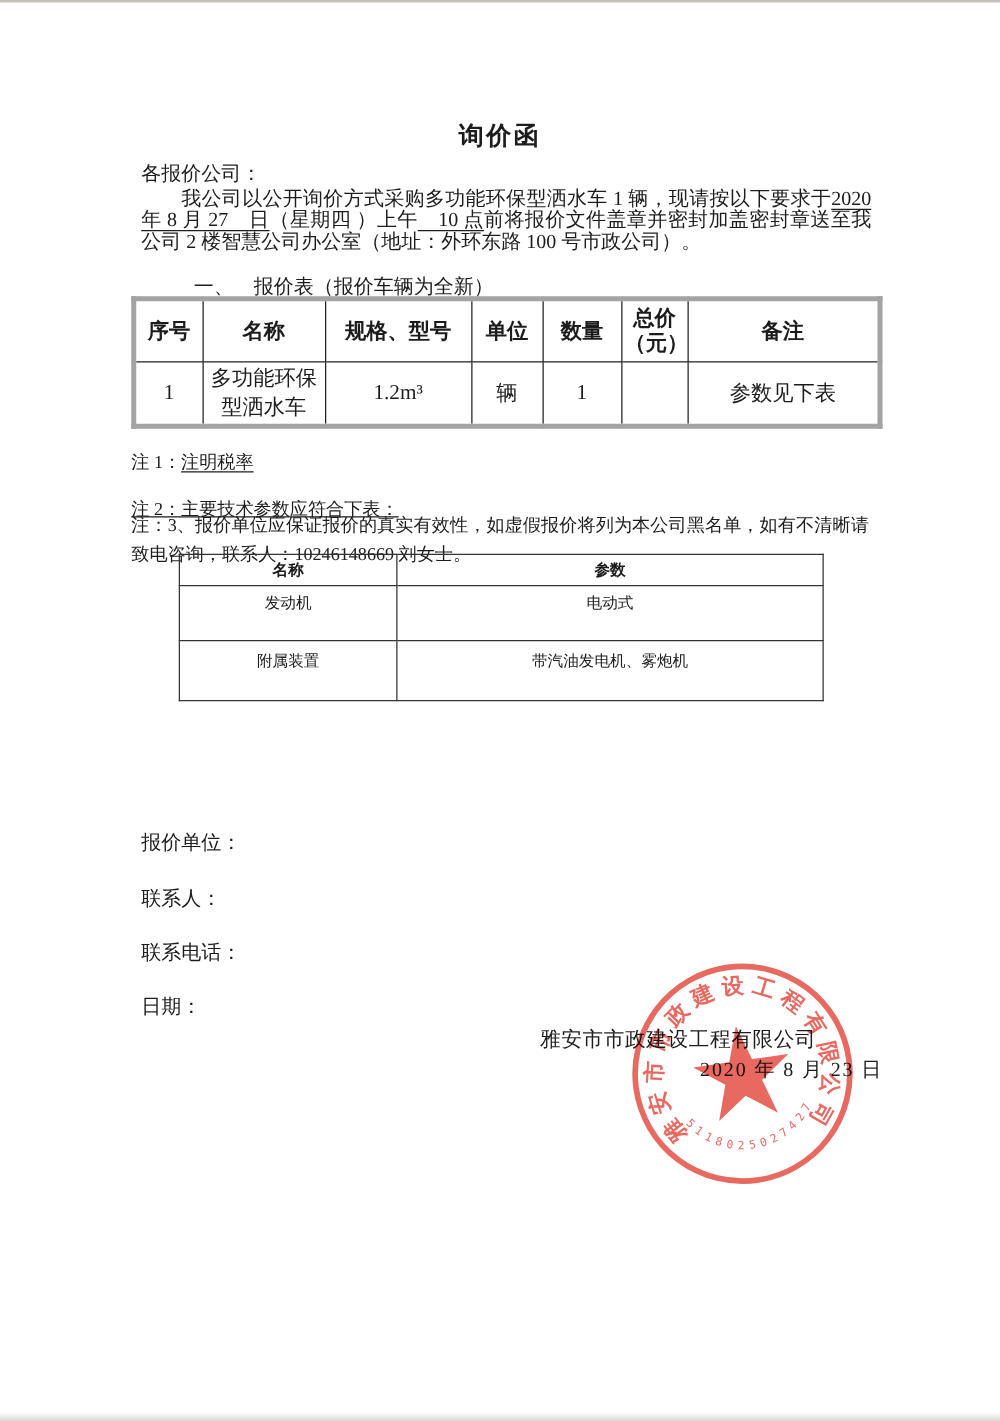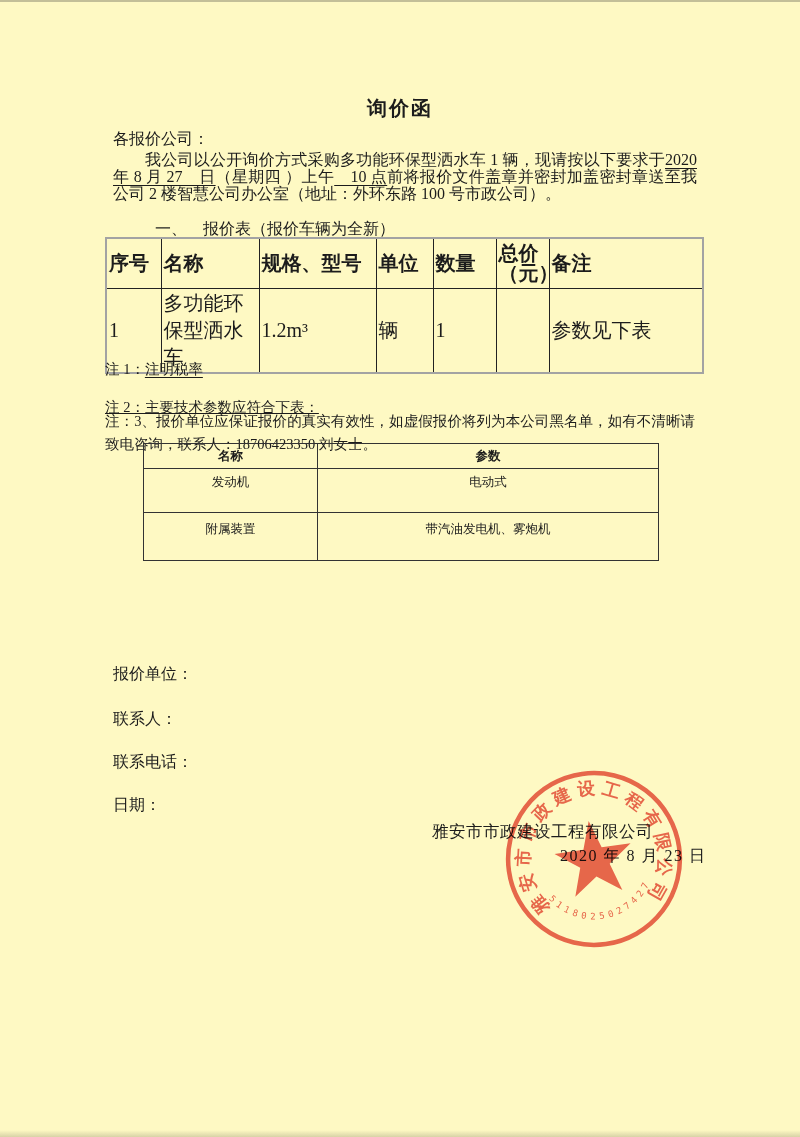--- a/index.html
+++ b/index.html
@@ -1,18 +1,18 @@
 <!DOCTYPE html>
 <html><head>
 <meta charset="utf-8">
 <style>
   html,body { margin:0; padding:0; background:#e8e8e6; }
   .page {
     position:relative; width:800px; height:1137px; margin:0 auto;
-    background:#fef9c3; overflow:hidden;
+    background:#ffffff; overflow:hidden;
     font-family:"Liberation Serif","DejaVu Serif",serif;
     color:#1c1c1c;
   }
   .scan-edge-top {
     position:absolute; top:0; left:0; width:100%; height:2px;
     background:rgba(125,120,100,0.45);
   }
   .scan-edge-bottom {
     position:absolute; bottom:0; left:0; width:100%; height:7px;
     background:linear-gradient(to bottom, rgba(0,0,0,0), rgba(115,110,92,0.28));
@@ -25,21 +25,21 @@
   .body-para {
     position:absolute; top:151px; left:113px; width:584px; margin:0;
     font-size:16px; line-height:17px; text-align:justify; text-indent:2em;
   }
   .u { text-decoration:underline; text-underline-offset:3px; }
   .section-heading { position:absolute; top:219px; left:155px; font-size:16px; white-space:pre; }
 
   .quote-table {
     position:absolute; top:237px; left:105px; width:597px;
     border-collapse:collapse; table-layout:fixed;
-    font-size:20px; text-align:left; border:2px solid #a3a3a3;
+    font-size:17px; text-align:center; border:4px solid #a3a3a3;
   }
   .quote-table th, .quote-table td { border:1.5px solid #222; padding:1px 2px; font-weight:bold; }
   .quote-table td { font-weight:normal; }
   .quote-table thead tr { height:50px; }
   .quote-table tbody tr { height:52px; }
   .th-price { white-space:pre-line; line-height:20px; }
   .td-name { padding:1px 8px; }
 
   .note { position:absolute; left:105px; font-size:14.5px;margin-top:22px; }
   .note-1 { top:338px; }
@@ -123,21 +123,21 @@
         <td>辆</td>
         <td>1</td>
         <td></td>
         <td>参数见下表</td>
       </tr>
     </tbody>
   </table>
 
   <div class="note note-1"><span>注 1：</span><span class="u">注明税率</span></div>
   <div class="note note-2">注 2：主要技术参数应符合下表：</div>
-  <div class="note note-3">注：3、报价单位应保证报价的真实有效性，如虚假报价将列为本公司黑名单，如有不清晰请致电咨询，联系人：18706423350 刘女士。</div>
+  <div class="note note-3">注：3、报价单位应保证报价的真实有效性，如虚假报价将列为本公司黑名单，如有不清晰请致电咨询，联系人：10246148669 刘女士。</div>
 
   <table class="spec-table">
     <colgroup>
         <col style="width:174px">
         <col style="width:341px">
       </colgroup>
     <thead>
       <tr>
         <th>名称</th>
         <th>参数</th>

